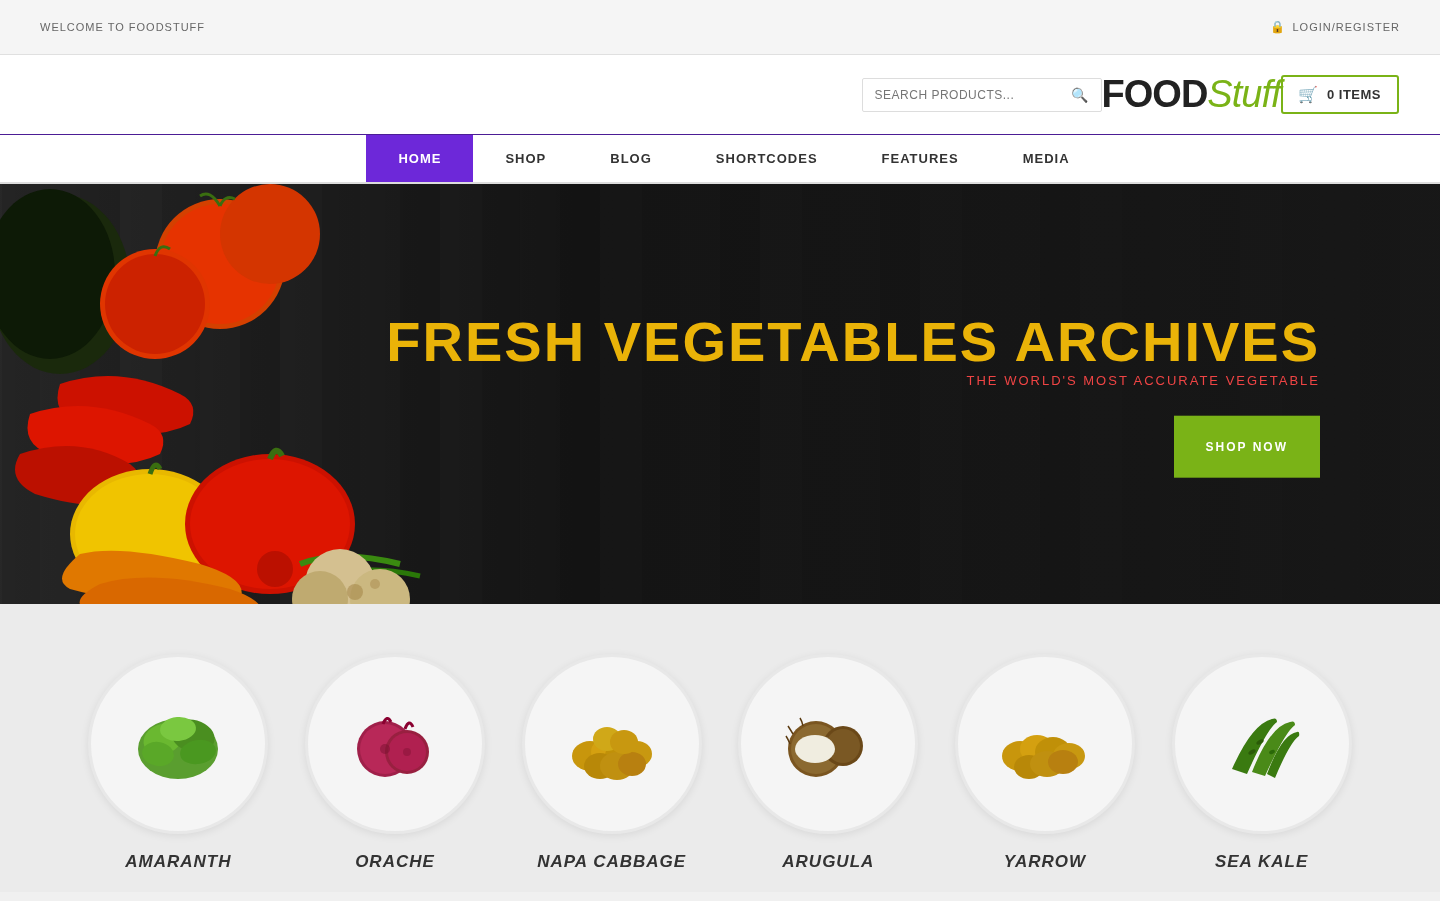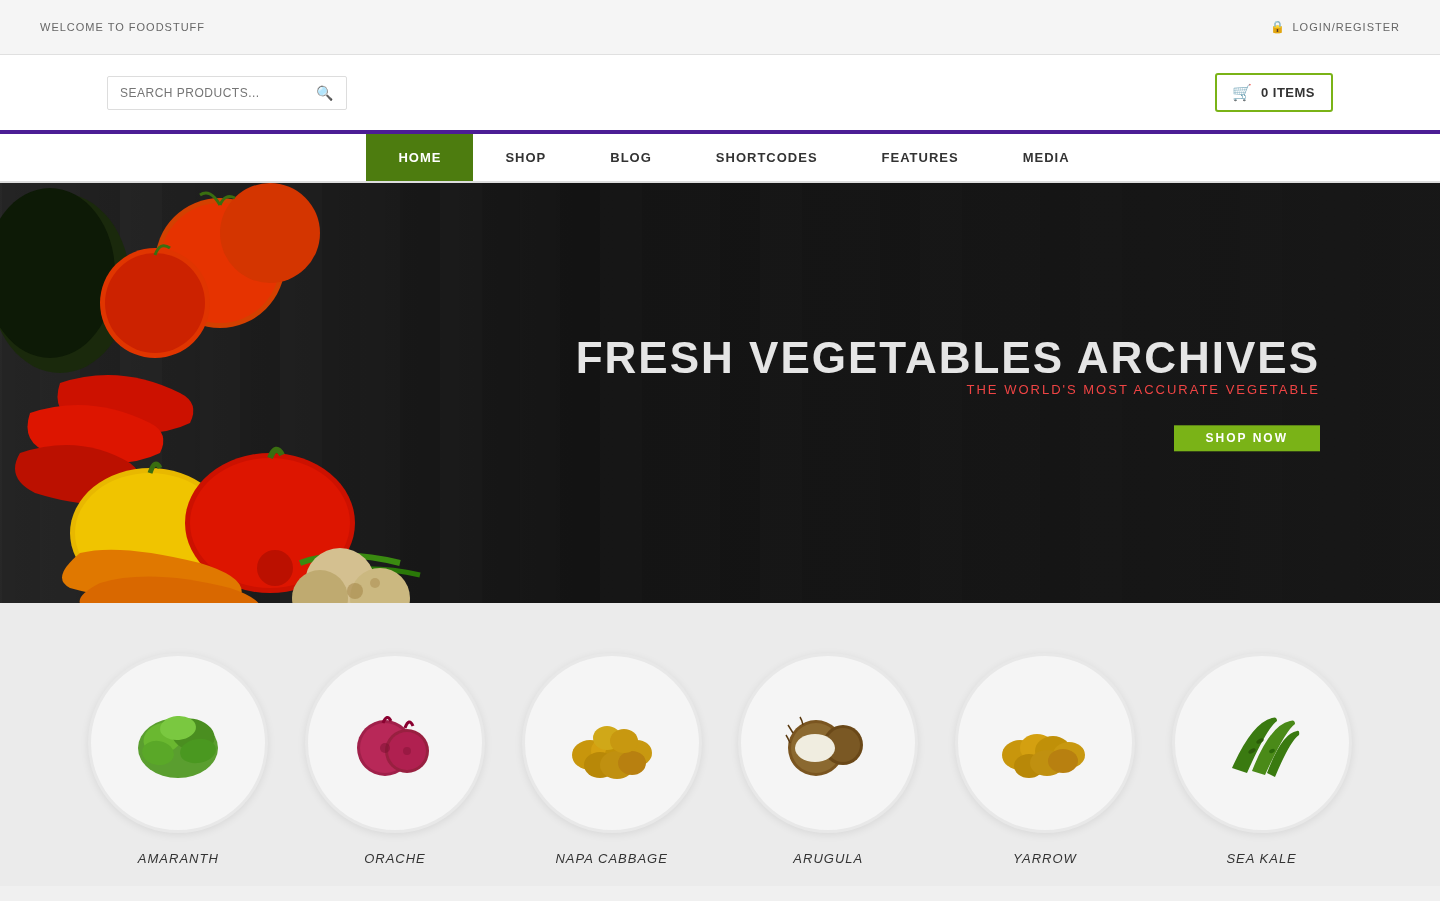--- a/index.html
+++ b/index.html
@@ -29,24 +29,24 @@
       display: flex;
       align-items: center;
       gap: 6px;
     }
     .lock-icon { font-size: 12px; }
 
     
     .header {
       background: #fff;
       display: flex;
-      justify-content: space-between;
-      align-items: center;
-      padding: 18px 107px;
-      border-bottom: 4px solid #4c1d95;
+      justify-content: flex-end;
+      align-items: center;
+      padding: 18px 41px;
+      border-bottom: 1px solid #4c1d95;
     }
     .search-box {
       display: flex;
       align-items: center;
       border: 1px solid #ddd;
       border-radius: 2px;
       overflow: hidden;
       width: 240px;
     }
     .search-input {
@@ -115,21 +115,21 @@
       padding: 16px 32px;
       font-size: 13px;
       font-weight: 700;
       letter-spacing: 1px;
       cursor: pointer;
       color: #333;
       text-transform: uppercase;
       transition: background 0.2s;
     }
     .nav-item.active {
-      background: #4d7c0f;
+      background: #6d28d9;
       color: #fff;
       margin-left: 28px;
     }
 
     
     .hero {
       position: relative;
       width: 100%;
       height: 420px;
       background: #2a2a2a;
@@ -164,39 +164,39 @@
     }
     .hero-subtitle {
       color: #a8c832;
       font-size: 14px;
       font-weight: 700;
       letter-spacing: 2px;
       text-transform: uppercase;
       margin-bottom: 12px;
     }
     .hero-title {
-      color: #e5e5e5;
-      font-size: 44px;
+      color: #eab308;
+      font-size: 56px;
       font-weight: 900;
       letter-spacing: 2px;
       text-transform: uppercase;
       line-height: 1.1;
     }
     .hero-desc {
       color: #ef4444;
       font-size: 13px;
       letter-spacing: 2px;
       text-transform: uppercase;
       margin-bottom: 28px;
     }
     .shop-now-btn {
       background: #7ab317;
       color: #fff;
       border: none;
-      padding: 6px 32px;
+      padding: 24px 32px;
       font-size: 12px;
       font-weight: 700;
       letter-spacing: 2px;
       text-transform: uppercase;
       cursor: pointer;
     }
 
     
     .veg-pile {
       position: absolute;
@@ -230,22 +230,22 @@
       background: #f5f5f5;
       border: 3px solid #e8e8e8;
       display: flex;
       align-items: center;
       justify-content: center;
       overflow: hidden;
       margin-bottom: 18px;
       box-shadow: 0 2px 8px rgba(0,0,0,0.08);
     }
     .product-name {
-      font-size: 13px;
-      font-weight: 400;
+      font-size: 17px;
+      font-weight: 700;
       letter-spacing: 1px;
       color: #333;
       text-transform: uppercase;
       font-style: italic;
     }
   </style>
 </head>
 <body>
 
 <div class="top-bar">
@@ -253,20 +253,24 @@
   <span class="top-bar-login">
     <span class="lock-icon">🔒</span>
     <span>LOGIN/REGISTER</span>
   </span>
 </div>
 
 <div class="header">
   <div class="search-box">
     <input class="search-input" type="text" placeholder="SEARCH PRODUCTS..." style="">
     <button class="search-btn">🔍</button>
+  </div>
+  <div class="logo">
+    <span class="logo-food">FOOD</span>
+    <span class="logo-stuff">Stuff</span>
   </div>
   <button class="cart-btn">
     <span class="cart-icon">🛒</span>
     <span>0 ITEMS</span>
   </button>
 </div>
 
 <nav class="nav">
   <div class="nav-item active">HOME</div>
   <div class="nav-item">SHOP</div>

